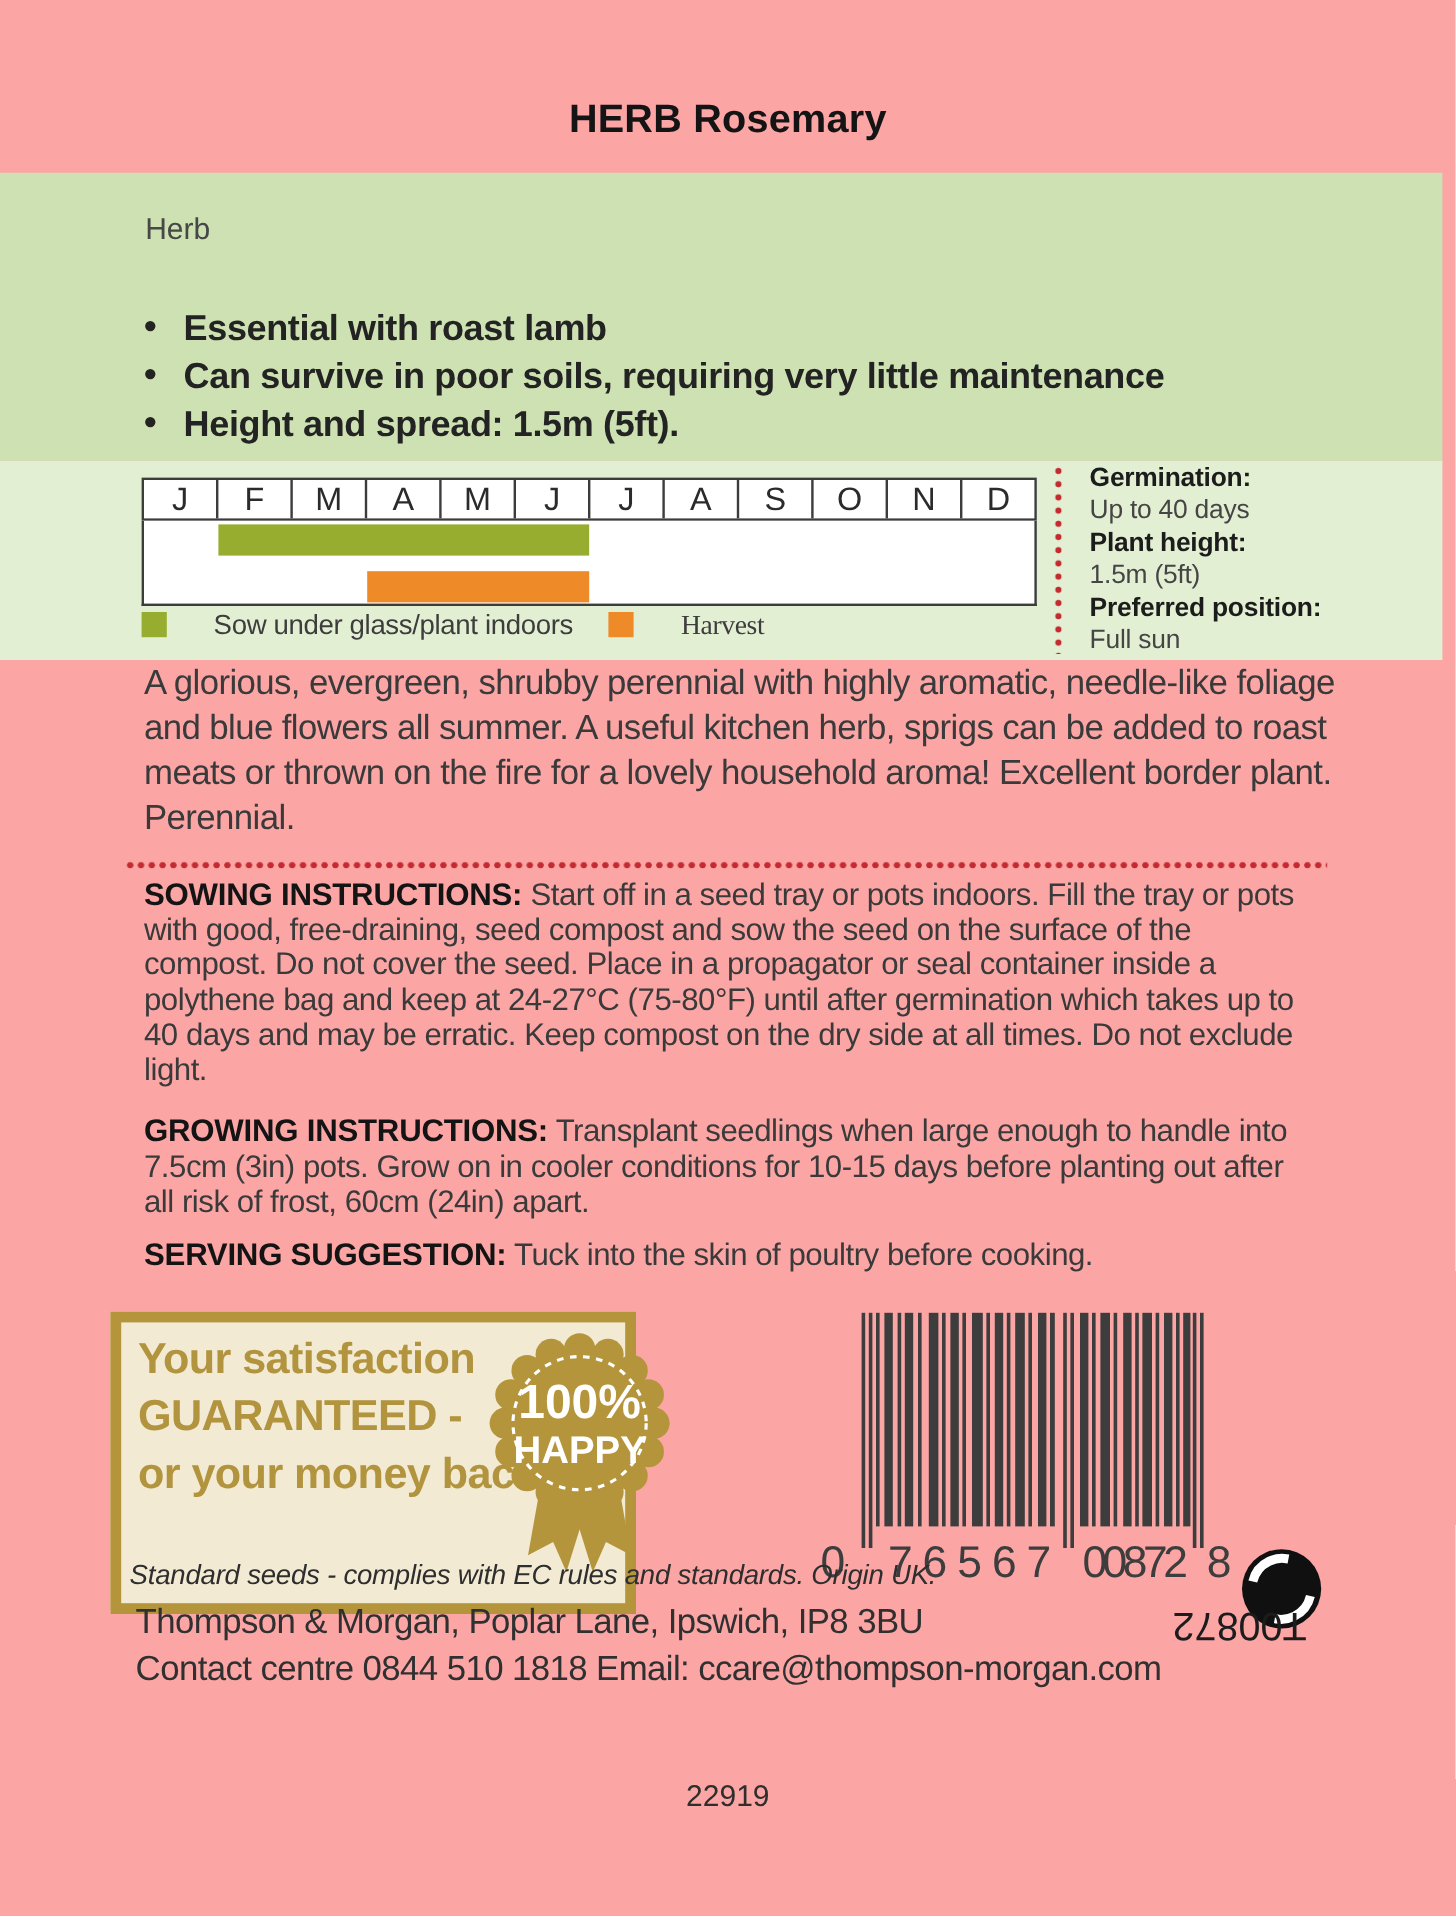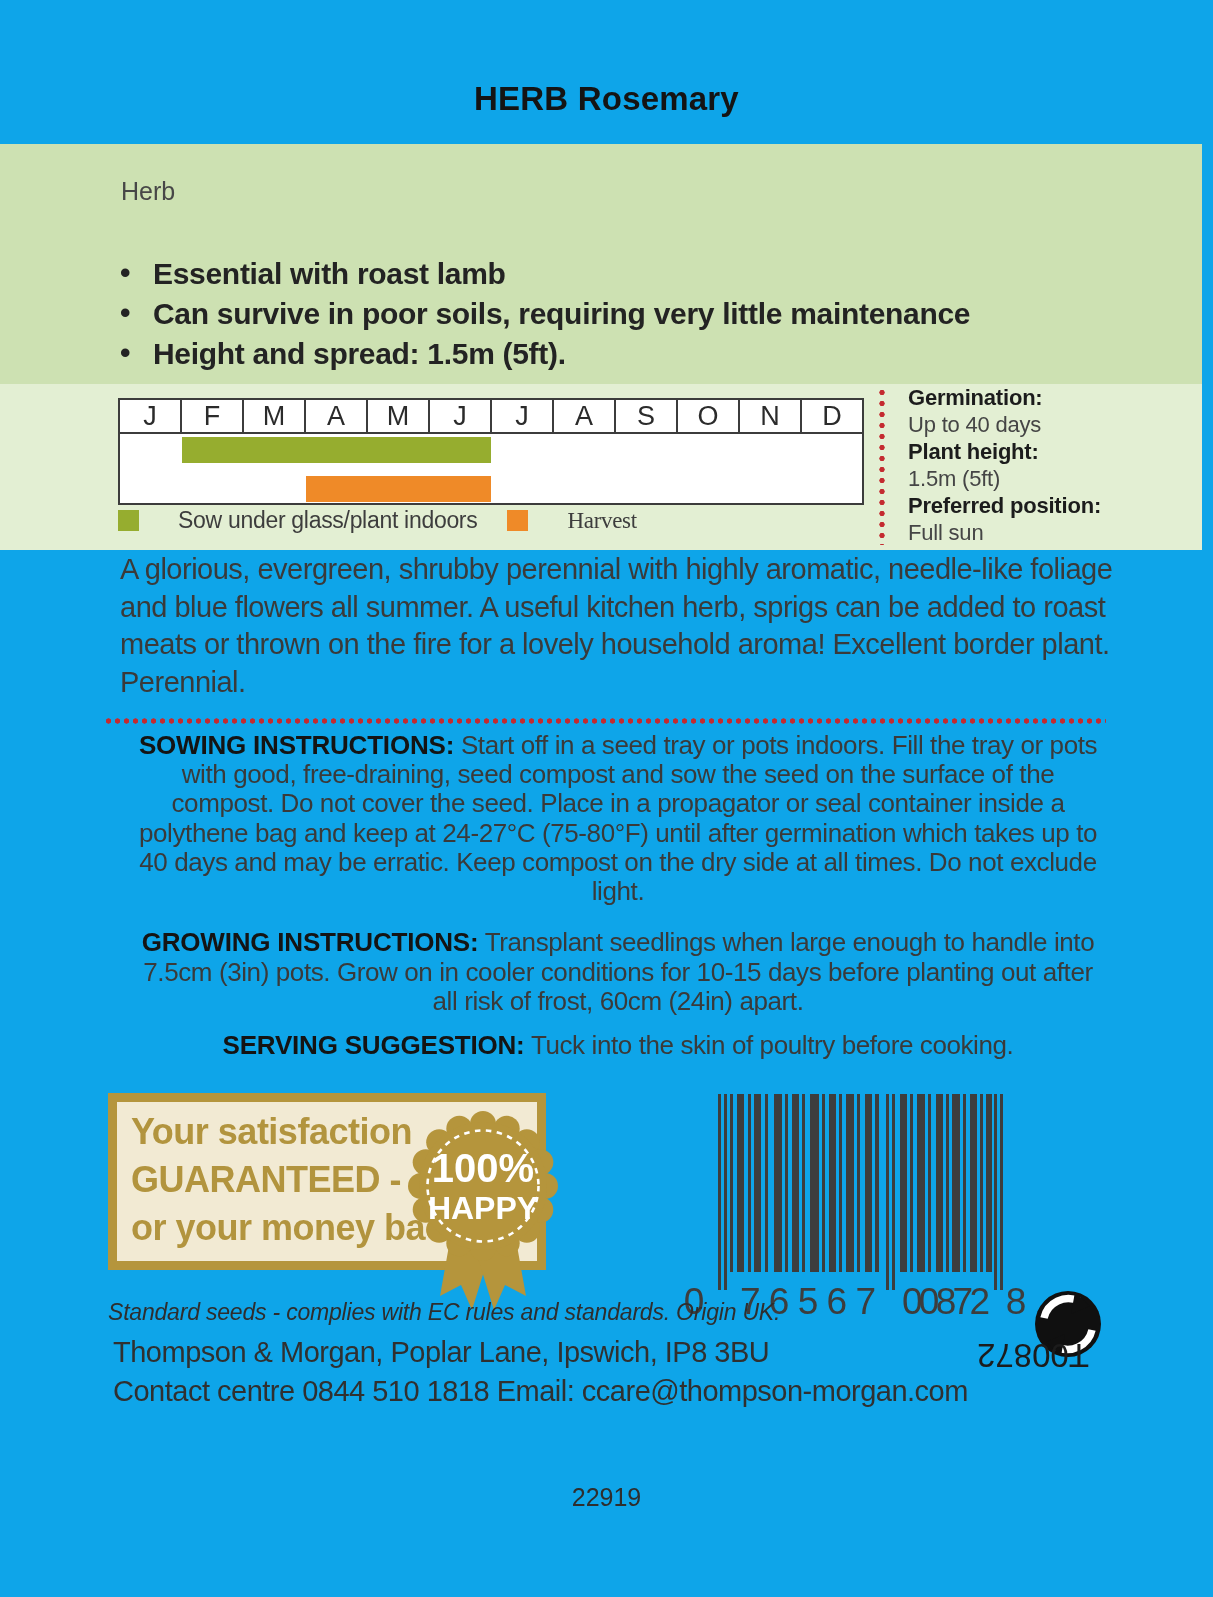--- a/index.html
+++ b/index.html
@@ -1,16 +1,16 @@
 <!DOCTYPE html>
 <html><head>
 <meta charset="utf-8">
 <style>
   html,body{margin:0;padding:0;background:#fff;}
-  .page{position:relative;width:1213px;height:1597px;background:#0ea5e9;overflow:hidden;
+  .page{position:relative;width:1213px;height:1597px;background:#fca5a5;overflow:hidden;
         font-family:"Liberation Sans",sans-serif;color:#383838;}
 
   .title{position:absolute;top:80px;left:0;width:100%;text-align:center;
          font-size:33px;font-weight:bold;color:#141414;letter-spacing:.2px;}
 
   .band-top{position:absolute;top:144px;left:0;width:1202px;height:240px;background:#cde1b2;}
   .band-cal{position:absolute;top:384px;left:0;width:1202px;height:166px;background:#e3efd3;}
 
   .herb{position:absolute;top:177px;left:121px;font-size:25px;color:#474747;}
 
@@ -44,27 +44,27 @@
          line-height:27px;color:#454545;letter-spacing:-.2px;}
   .spec-label{font-weight:bold;color:#1c1c1c;}
 
   .description{position:absolute;left:120px;top:551px;width:1000px;font-size:29px;
                line-height:37.5px;color:#3a3a3a;letter-spacing:-.5px;}
 
   .hdots{position:absolute;left:104px;top:717px;width:1002px;height:8px;
          background-image:radial-gradient(circle,#c42b30 2.4px,rgba(196,43,48,0) 2.9px);
          background-size:9px 8px;background-repeat:repeat-x;}
 
-  .para{position:absolute;left:132px;width:972px;color:#3a3a3a;letter-spacing:-.4px;text-align:center;}
+  .para{position:absolute;left:120px;width:972px;color:#3a3a3a;letter-spacing:-.4px;}
   .para b{color:#141414;letter-spacing:-.2px;}
   .para.sowing{top:731px;font-size:26px;line-height:29.2px;}
   .para.growing{top:928px;font-size:26px;line-height:29.7px;}
   .para.serving{top:1030px;font-size:26px;line-height:30px;}
 
-  .gbox{position:absolute;left:108px;top:1093px;width:438px;height:177px;
+  .gbox{position:absolute;left:92px;top:1093px;width:438px;height:252px;
         background:#f2ead3;border:9px solid #b5953c;box-sizing:border-box;}
   .gbox-text{position:absolute;left:14px;top:6px;font-size:36px;font-weight:bold;
              color:#b2943e;line-height:48px;letter-spacing:-.5px;white-space:nowrap;}
 
   .rosette{position:absolute;left:393px;top:1098px;width:180px;height:215px;}
   .barcode{position:absolute;left:680px;top:1090px;width:355px;height:232px;}
   .greendot{position:absolute;left:1032px;top:1288px;width:72px;height:72px;}
 
   .printcode{position:absolute;left:948px;top:1336px;width:170px;text-align:center;
              transform:rotate(180deg);font-size:33px;color:#1c1c1c;}

